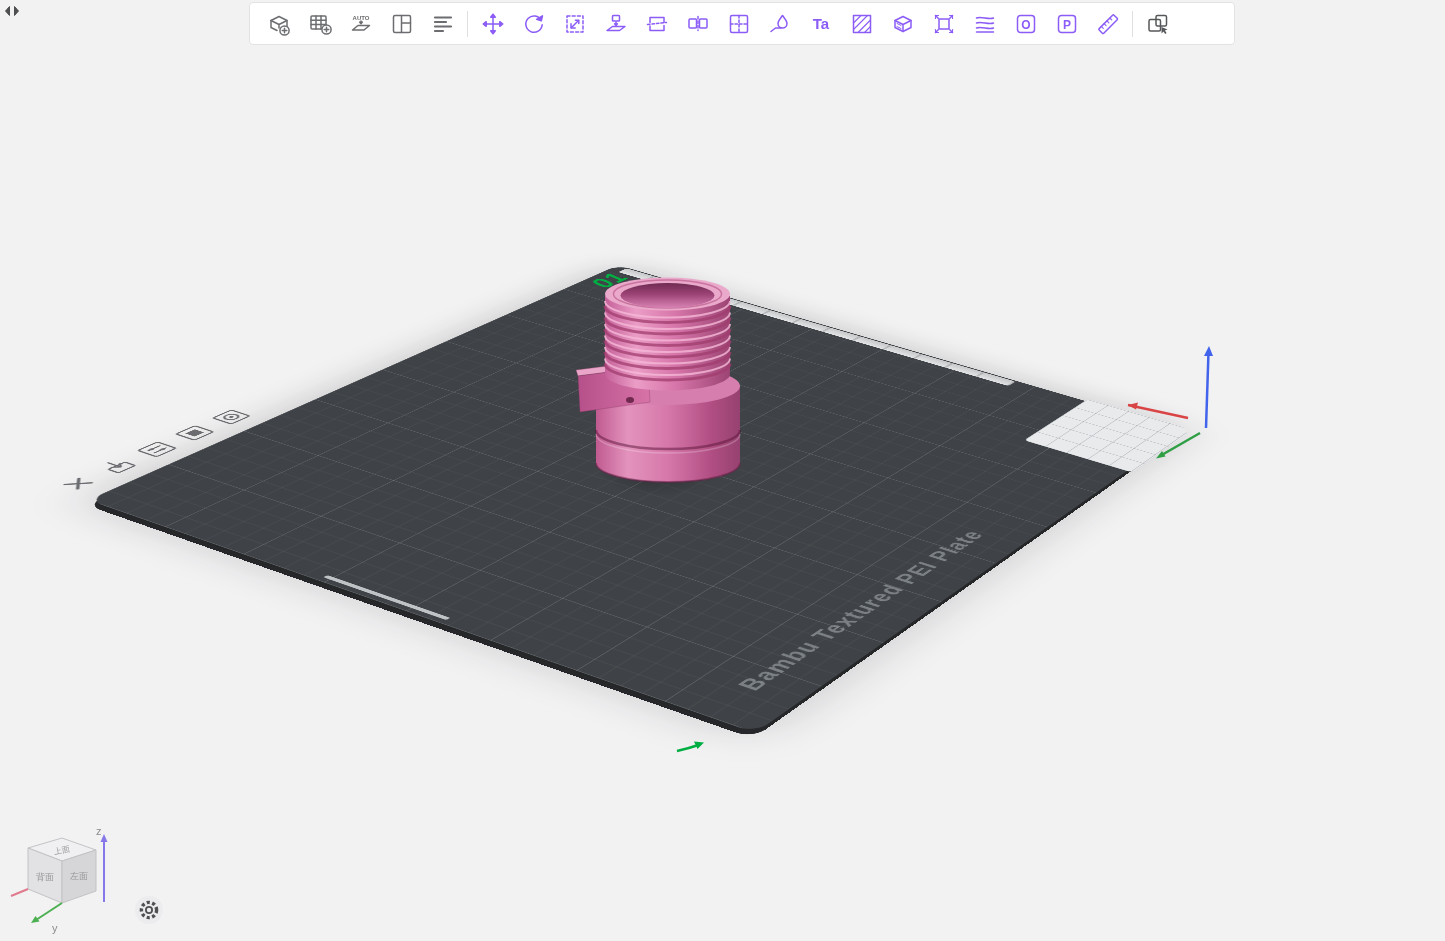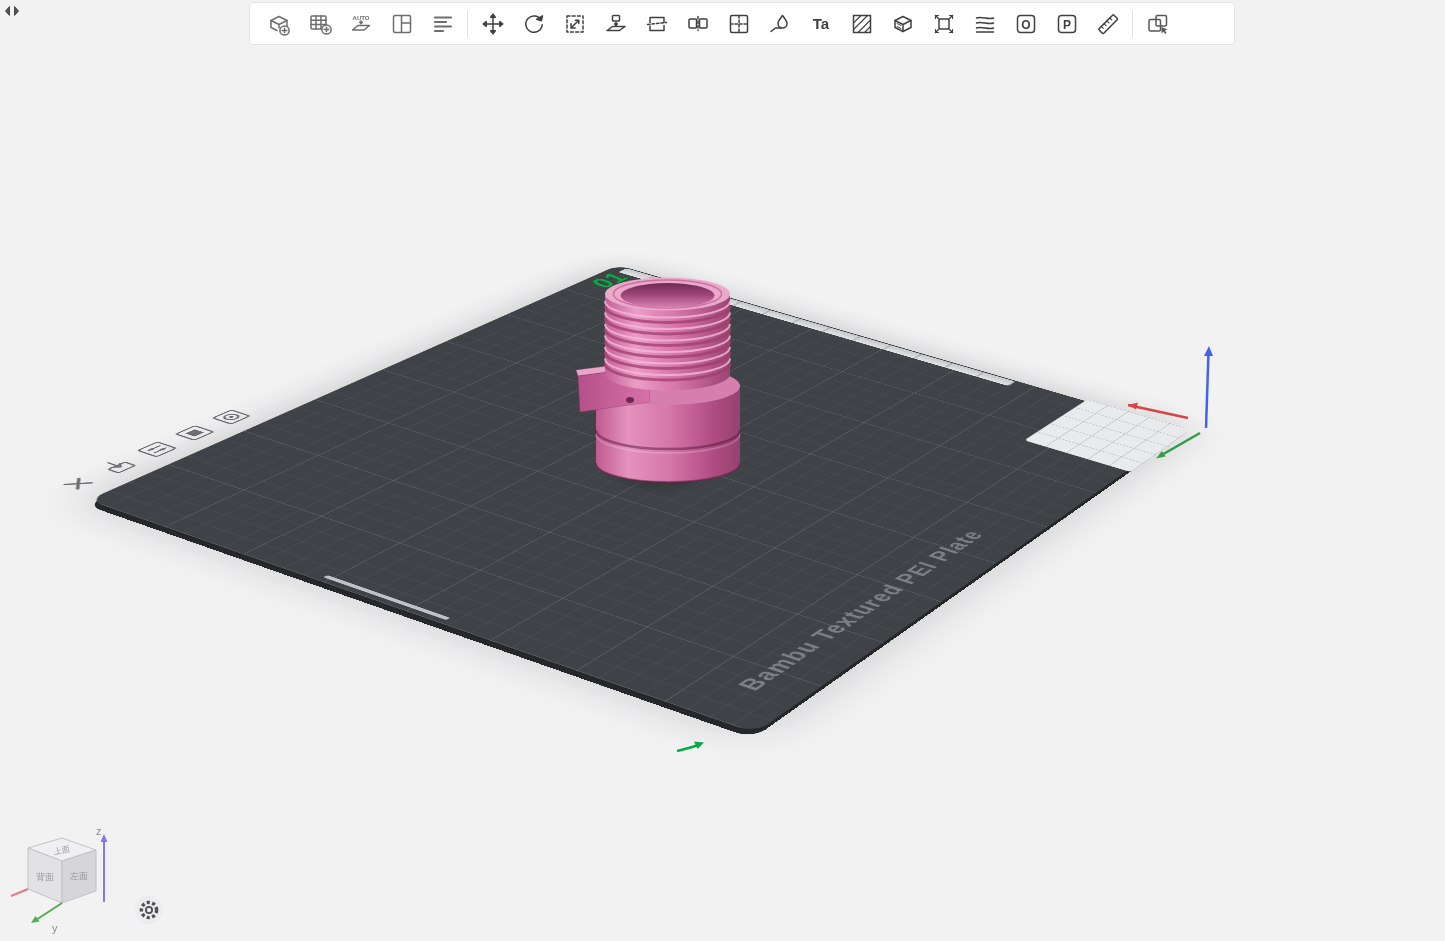--- a/index.html
+++ b/index.html
@@ -13,21 +13,21 @@
 
   
   .toolbar{
     position:absolute;left:249px;top:2px;width:986px;height:43px;
     background:#ffffff;border:1px solid #e2e3e5;border-radius:4px;
     display:flex;align-items:center;gap:8px;padding:0 12px;box-sizing:border-box;
     z-index:20;
   }
   .tb-btn{width:33px;height:33px;display:flex;align-items:center;justify-content:center;
     border-radius:4px;color:#6b6d70;flex:0 0 auto;cursor:pointer;}
-  .tb-btn.dis{color:#404040;}
+  .tb-btn.dis{color:#8b5cf6;}
   .tb-btn.strong{color:#55575a;}
   .tb-btn svg{stroke:currentColor;fill:none;stroke-width:1.5;stroke-linecap:round;stroke-linejoin:round;}
   .tb-btn svg text{stroke:none;fill:currentColor;font-family:"Liberation Sans",sans-serif;}
   .tb-div{width:1px;height:26px;background:#dfe0e2;flex:0 0 auto;}
 
   
   .collapse-toggle{position:absolute;left:3px;top:4px;width:18px;height:14px;z-index:20;cursor:pointer;}
   .collapse-toggle svg{stroke:#4c4e50;fill:#4c4e50;stroke-width:1;}
 
   

